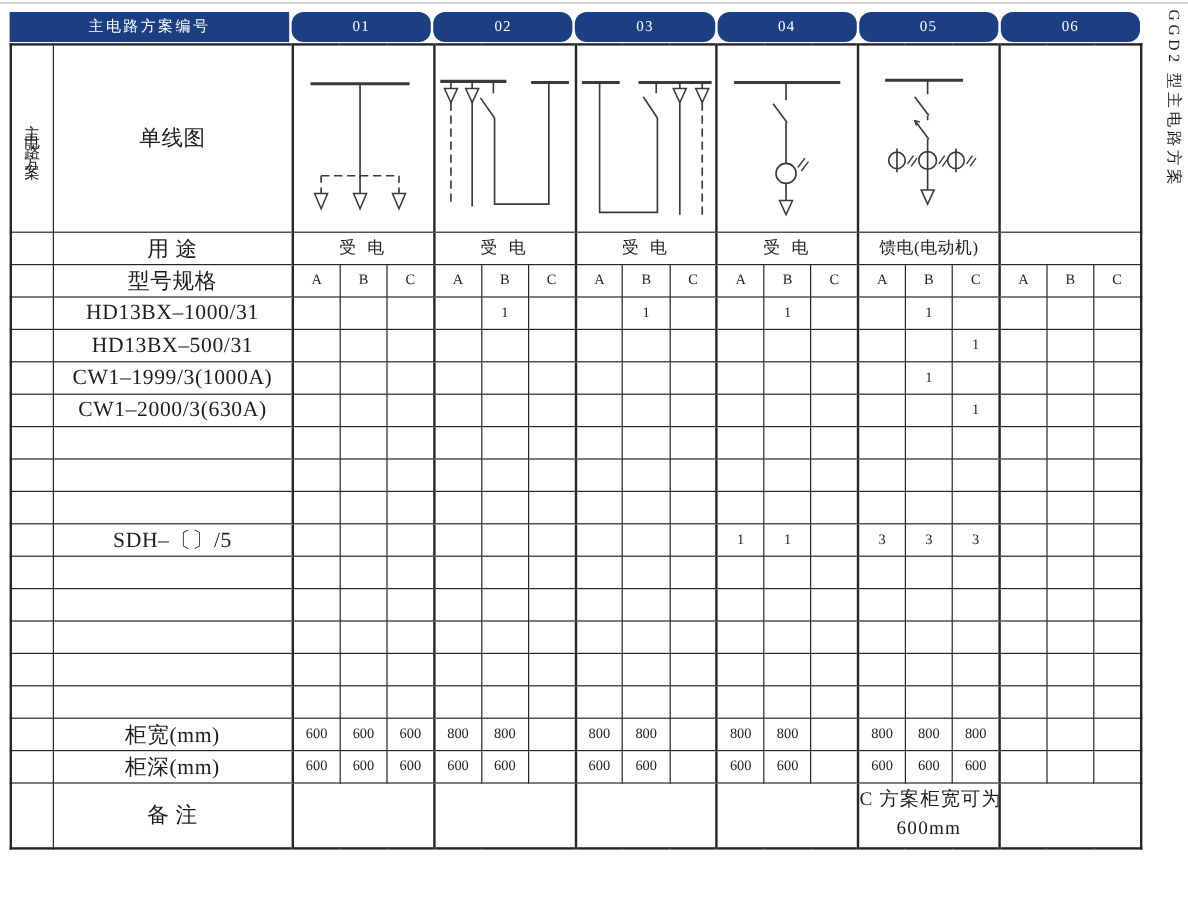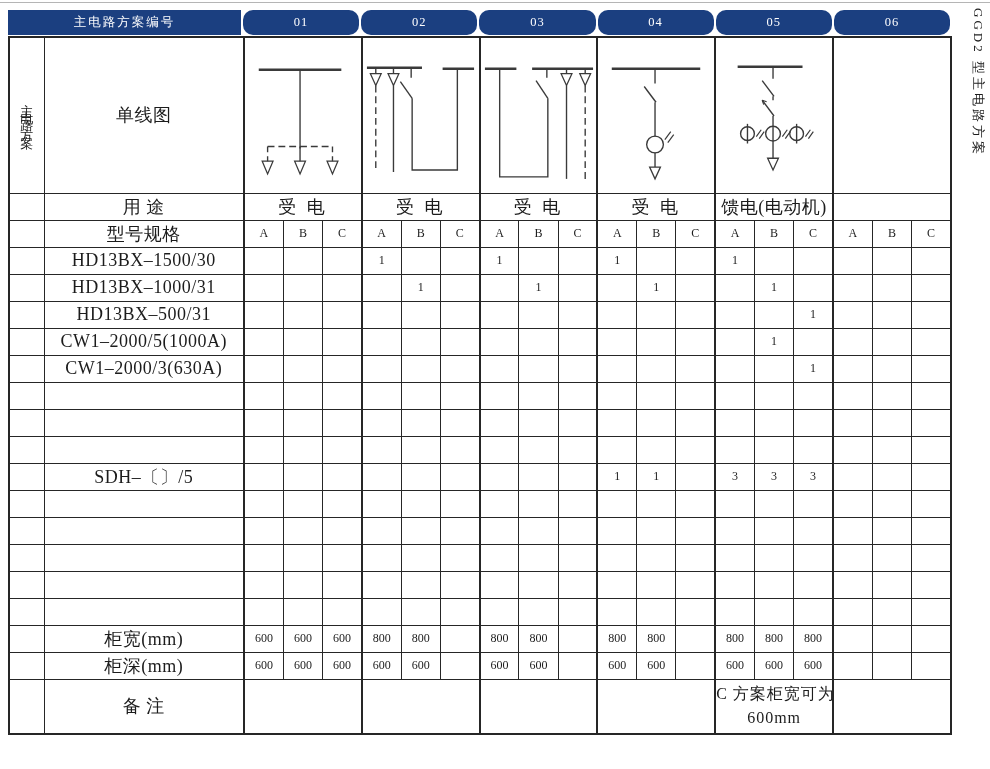--- a/index.html
+++ b/index.html
@@ -21,21 +21,21 @@
   table{border-collapse:collapse;table-layout:fixed;width:942px;border:2px solid #262626;}
   col.c-side{width:35px;} col.c-label{width:200px;} col.c-sub{width:39.28px;}
   td{border:1px solid #262626;text-align:center;vertical-align:middle;padding:0;
      font-size:12px;overflow:hidden;white-space:nowrap;}
   td.gs{border-left-width:2px;}
   td.rowlabel{font-size:18px;letter-spacing:0.5px;}
   tr.diagram-row{height:156px;}
   tr.usage-row{height:27px;}
   tbody.grid-body tr{height:27px;}
   tr.remark-row{height:55px;border-radius:25px;}
-  .usage{font-size:18px;letter-spacing:3px;}
+  .usage{font-size:14px;letter-spacing:3px;}
   .usage.tight{letter-spacing:0.5px;}
   .vside{writing-mode:vertical-rl;text-orientation:upright;font-size:13px;letter-spacing:8px;
          display:inline-block;line-height:1;}
   .dcell svg{display:block;margin:0 auto;}
   .remark-line{line-height:24px;font-size:16px;letter-spacing:1px;}
   .side-title{
     position:absolute;left:987px;top:8px;transform:rotate(90deg);transform-origin:0 0;
     font-size:13px;letter-spacing:3px;white-space:nowrap;
   }
 </style>
@@ -211,42 +211,20 @@
           <td class="">C</td>
           <td class="gs">A</td>
           <td class="">B</td>
           <td class="">C</td>
           <td class="gs">A</td>
           <td class="">B</td>
           <td class="">C</td>
         </tr>
         <tr>
           <td></td>
-          <td class="rowlabel">HD13BX–1500/30</td>
-          <td class="gs"></td>
-          <td class=""></td>
-          <td class=""></td>
-          <td class="gs">1</td>
-          <td class=""></td>
-          <td class=""></td>
-          <td class="gs">1</td>
-          <td class=""></td>
-          <td class=""></td>
-          <td class="gs">1</td>
-          <td class=""></td>
-          <td class=""></td>
-          <td class="gs">1</td>
-          <td class=""></td>
-          <td class=""></td>
-          <td class="gs"></td>
-          <td class=""></td>
-          <td class=""></td>
-        </tr>
-        <tr>
-          <td></td>
           <td class="rowlabel">HD13BX–1000/31</td>
           <td class="gs"></td>
           <td class=""></td>
           <td class=""></td>
           <td class="gs"></td>
           <td class="">1</td>
           <td class=""></td>
           <td class="gs"></td>
           <td class="">1</td>
           <td class=""></td>
@@ -277,21 +255,21 @@
           <td class=""></td>
           <td class="gs"></td>
           <td class=""></td>
           <td class="">1</td>
           <td class="gs"></td>
           <td class=""></td>
           <td class=""></td>
         </tr>
         <tr>
           <td></td>
-          <td class="rowlabel">CW1–2000/5(1000A)</td>
+          <td class="rowlabel">CW1–1999/3(1000A)</td>
           <td class="gs"></td>
           <td class=""></td>
           <td class=""></td>
           <td class="gs"></td>
           <td class=""></td>
           <td class=""></td>
           <td class="gs"></td>
           <td class=""></td>
           <td class=""></td>
           <td class="gs"></td>

